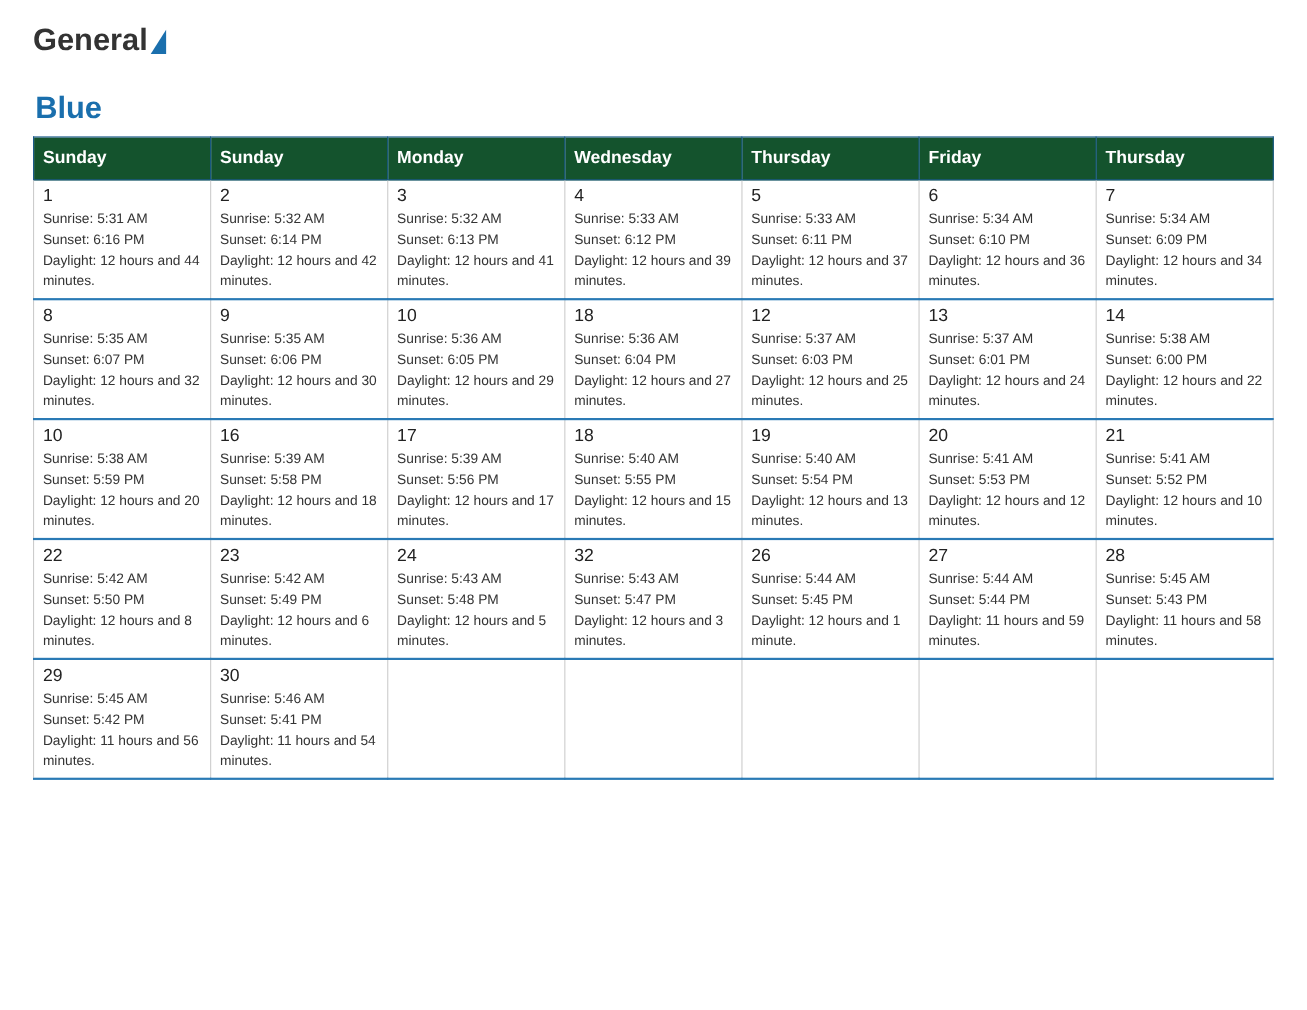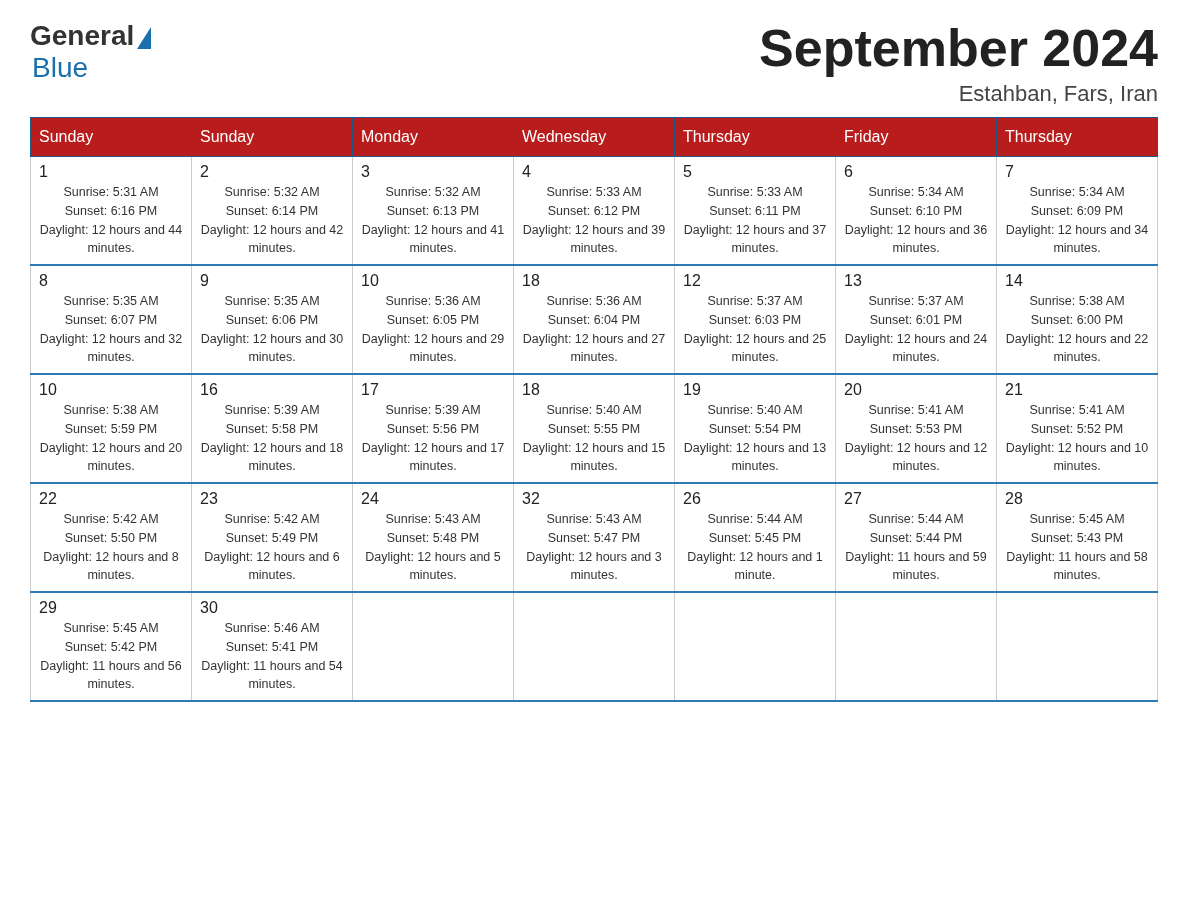--- a/index.html
+++ b/index.html
@@ -13,41 +13,42 @@
     .header-area {
       display: flex;
       justify-content: space-between;
       align-items: flex-start;
       margin-bottom: 10px;
     }
     .logo {
       display: flex;
       flex-direction: column;
       align-items: flex-start;
+      gap: 30px;
     }
     .logo-top {
       display: flex;
       align-items: center;
     }
     .logo-general {
       font-size: 28px;
       font-weight: bold;
       color: #333;
     }
     .logo-triangle {
       width: 0;
       height: 0;
       border-left: 14px solid transparent;
       border-bottom: 22px solid #1a6fad;
       margin-left: 3px;
       margin-top: 4px;
     }
     .logo-blue {
       font-size: 28px;
-      font-weight: normal;
+      font-weight: bold;
       color: #1a6fad;
       margin-left: 2px;
     }
     .title-area {
       text-align: right;
     }
     .cal-title {
       font-size: 52px;
       font-weight: bold;
       color: #222;
@@ -57,24 +58,24 @@
       font-size: 22px;
       color: #444;
       margin-top: 4px;
     }
     table {
       width: 100%;
       border-collapse: collapse;
       margin-top: 8px;
     }
     thead tr th {
-      background-color: #b91c1c;
+      background-color: #14532d;
       color: #fff;
       font-size: 16px;
-      font-weight: normal;
+      font-weight: bold;
       padding: 10px 8px;
       text-align: left;
       border: 1px solid #1a5a8a;
     }
     tbody tr td {
       border: 1px solid #ccc;
       vertical-align: top;
       padding: 6px 8px;
       font-size: 13px;
       color: #333;
@@ -87,40 +88,35 @@
       font-size: 16px;
       font-weight: normal;
       color: #222;
       display: block;
       margin-bottom: 2px;
     }
     .day-info {
       font-size: 12.5px;
       color: #333;
       line-height: 1.5;
-      text-align: center;
     }
     .empty-cell {
       background: #fff;
     }
   </style>
 </head>
 <body>
 
 <div class="header-area">
   <div class="logo">
     <div class="logo-top">
       <span class="logo-general">General</span>
       <div class="logo-triangle"></div>
     </div>
     <span class="logo-blue">Blue</span>
-  </div>
-  <div class="title-area">
-    <div class="cal-title">September 2024</div>
-    <div class="cal-subtitle">Estahban, Fars, Iran</div>
   </div>
 </div>
 
 <table>
   <thead>
     <tr>
       <th>Sunday</th>
       <th>Sunday</th>
       <th>Monday</th>
       <th>Wednesday</th>

